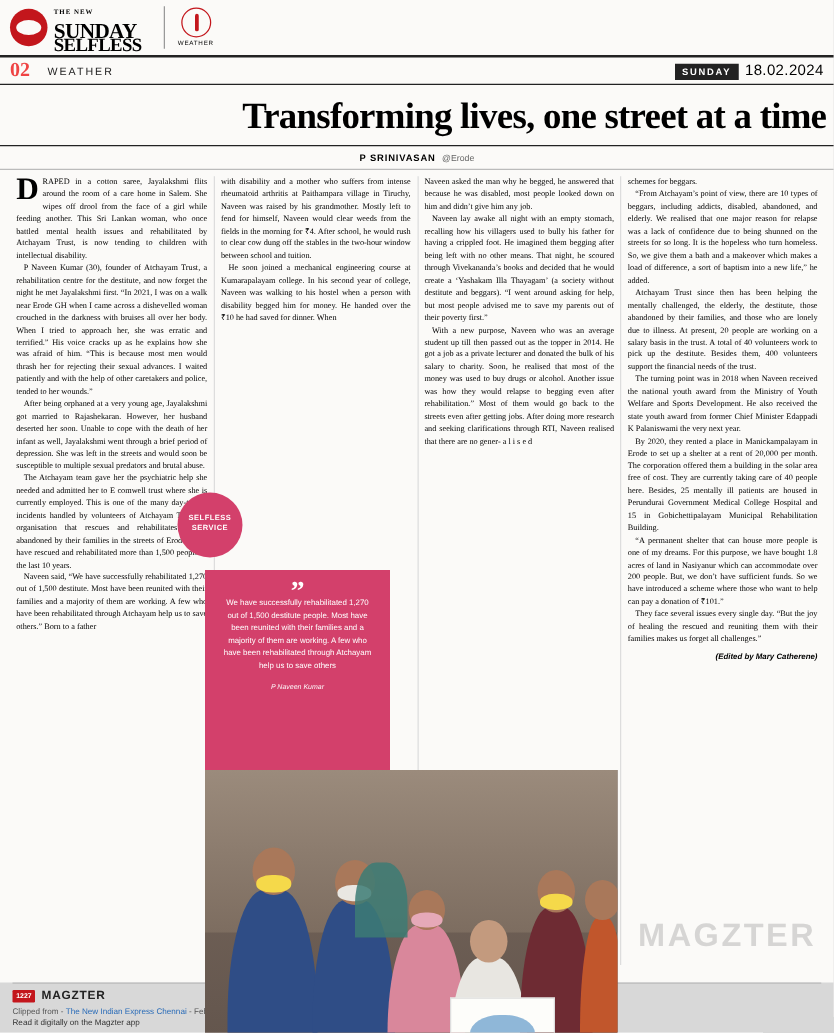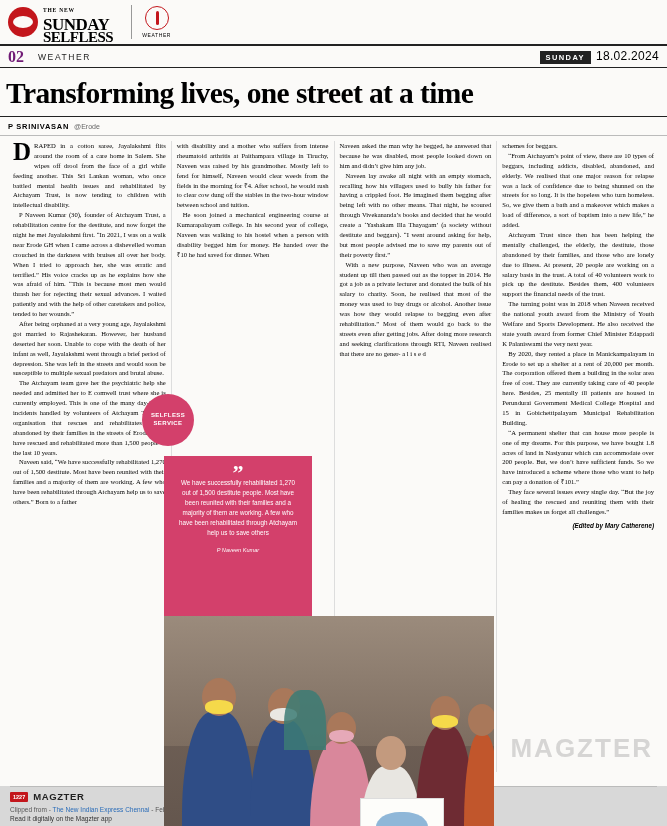--- a/index.html
+++ b/index.html
@@ -69,46 +69,47 @@
   .weather-label { font-size:5px; letter-spacing:.6px; margin-top:2px; font-family:"Liberation Sans", sans-serif;}
   
   .ribbon {
     display:flex; align-items:center;
     height:22px;
     border-bottom:1.5px solid #222;
     font-family:"Liberation Sans", sans-serif;
     padding:0 8px;
   }
   .pagenum {
-    color:#701a75; font-family:"Liberation Serif", serif;
+    color:#ef4444; font-family:"Liberation Serif", serif;
     font-size:16px; font-weight:bold; margin-right:14px;
   }
   .city { font-size:8.5px; letter-spacing:1.6px; color:#222; }
   .dateblock { margin-left:auto; display:flex; align-items:baseline; }
   .dateblock .day {
     background:#222; color:#fff; font-size:7.5px; letter-spacing:1.4px;
     padding:2px 6px; margin-right:5px; font-weight:bold;
   }
   .dateblock .date { font-size:12px; letter-spacing:.3px; }
   
   .headline {
     font-family:"Liberation Serif", serif;
     font-size:29.5px;
     font-weight:bold;
     letter-spacing:-.6px;
-    text-align:left;
+    text-align:right;
     padding:10px 6px 7px 6px;
     border-bottom:1px solid #222;
     line-height:1.05;
   }
   .byline {
     display:flex; align-items:baseline;
     padding:5px 8px 4px 8px;
     font-family:"Liberation Sans", sans-serif;
     border-bottom:1px solid #bbb;
+    justify-content:center;
   }
   .byline .name { font-size:7.5px; font-weight:bold; letter-spacing:.7px; }
   .byline .place { font-size:7px; color:#666; margin-left:5px; }
   
   .cols {
     position:relative;
     display:flex;
     padding:5px 8px 0 8px;
     height:636px;
   }

